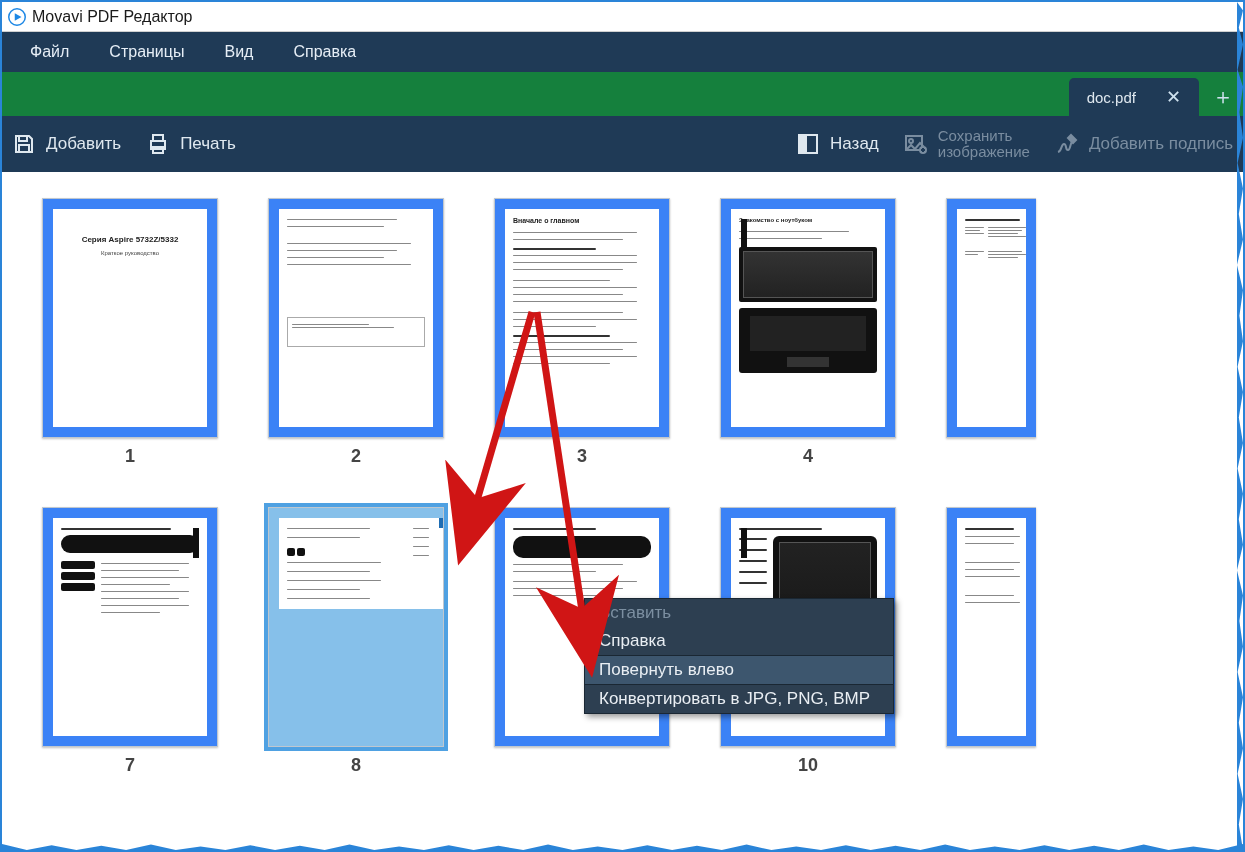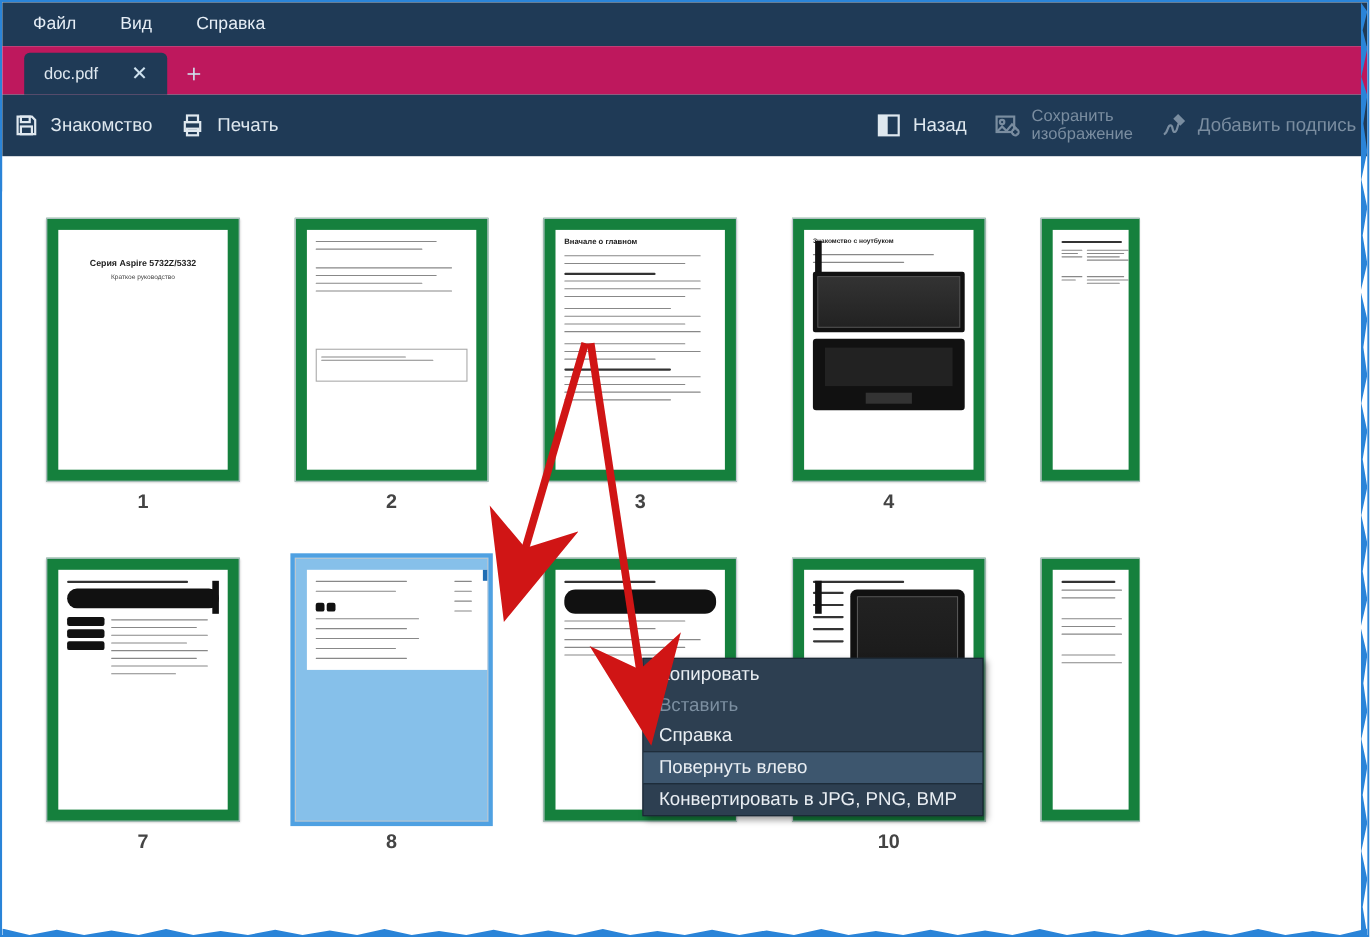--- a/index.html
+++ b/index.html
@@ -3,35 +3,35 @@
 <meta charset="utf-8">
 <style>
   * { margin: 0; padding: 0; box-sizing: border-box; font-family: "Segoe UI", Tahoma, sans-serif; }
   body { background: #f5f5f5; width: 1245px; height: 852px; overflow: hidden; position: relative; }
   .window { width: 1245px; height: 852px; border: 2px solid #2a84d8; background: #fff; overflow: hidden; position: relative; }
   .titlebar { height: 30px; display: flex; align-items: center; padding: 0 6px; background: #fff; border-bottom: 1px solid #d0d0d0; gap: 6px; }
   .app-icon { width: 18px; height: 18px; }
   .titlebar-text { font-size: 16px; color: #1a1a1a; }
   .menubar { height: 40px; background: #1f3a56; display: flex; align-items: center; padding: 0 8px; }
   .menu-item { color: #e6eef6; font-size: 16px; padding: 0 20px; height: 100%; display: flex; align-items: center; cursor: pointer; }
-  .tabbar { height: 44px; background: #be185d; display: flex; align-items: flex-end; padding-left: 20px; }
+  .tabbar { height: 44px; background: #15803d; display: flex; align-items: flex-end; padding-left: 8px; justify-content: flex-end; }
   .tab { background: #273747; color: #dfe8ef; height: 38px; display: flex; align-items: center; padding: 0 18px; border-top-left-radius: 5px; border-top-right-radius: 5px; font-size: 15px; margin-right: 4px; }
   .tab.active { background: #1f3a56; }
   .tab-close { margin-left: 30px; font-size: 18px; color: #cfe2ef; cursor: pointer; }
   .tab-add { width: 40px; height: 38px; display: flex; align-items: center; justify-content: center; color: #cfe2ef; font-size: 22px; cursor: pointer; }
   .toolbar { height: 56px; background: #1f3a56; display: flex; align-items: center; padding: 0 10px; gap: 25px; color: #dfe8ef; font-size: 17px; }
   .toolbtn { display: flex; align-items: center; gap: 10px; cursor: pointer; }
   .toolbtn.disabled { color: #7a8da0; }
   .toolbtn .ico { width: 24px; height: 24px; }
   .toolbtn.two-line .tlabels { display: flex; flex-direction: column; line-height: 1.05; font-size: 15px; }
   .tool-spacer { flex: 1; }
   .content { position: absolute; top: 172px; left: 0; right: 0; bottom: 0; background: #fff; overflow: hidden; }
   .thumb-grid { display: flex; flex-wrap: wrap; gap: 40px 50px; padding: 24px 40px; }
   .thumb-cell { display: flex; flex-direction: column; align-items: center; gap: 8px; }
-  .thumb { width: 176px; height: 240px; background: #15803d; border: 1px solid #bfc7cf; box-shadow: 0 1px 2px rgba(0,0,0,0.25); position: relative; overflow: hidden; }
+  .thumb { width: 176px; height: 240px; background: #3b82f6; border: 1px solid #bfc7cf; box-shadow: 0 1px 2px rgba(0,0,0,0.25); position: relative; overflow: hidden; }
   .thumb.selected { outline: 4px solid #4fa1e2; background: #86c0ea; }
   .thumb .inner { position: absolute; inset: 10px; background: #fff; }
   .thumb-label { font-size: 18px; color: #444; font-weight: 600; }
   .txtline { height: 2px; background: #333; margin: 2px 0; border-radius: 1px; }
   .txtline.thin { height: 1px; background: #888; }
   .txtline.w60 { width: 60%; }
   .txtline.w80 { width: 80%; }
   .txtline.w90 { width: 90%; }
   .txtline.w70 { width: 70%; }
   .heading { font-size: 8px; font-weight: 700; color: #222; margin-bottom: 6px; white-space: nowrap; }
@@ -47,43 +47,51 @@
   .arrow-svg { position: absolute; top: 300px; left: 410px; width: 280px; height: 400px; z-index: 60; pointer-events: none; }
   .ragged-edge { position: absolute; z-index: 100; background: #2a84d8; }
   .ragged-right { top: 0; right: 0; width: 6px; height: 100%; clip-path: polygon(0 0,100% 1%,30% 3%,100% 5%,10% 8%,100% 10%,40% 13%,100% 16%,10% 19%,100% 22%,30% 25%,100% 28%,0 31%,100% 34%,40% 37%,100% 40%,10% 43%,100% 46%,30% 49%,100% 52%,10% 55%,100% 58%,30% 61%,100% 64%,0 67%,100% 70%,40% 73%,100% 76%,10% 79%,100% 82%,30% 85%,100% 88%,10% 91%,100% 94%,30% 97%,100% 100%,0 100%); }
   .ragged-bottom { left: 0; bottom: 0; height: 6px; width: 100%; clip-path: polygon(0 0,2% 100%,4% 20%,6% 100%,8% 30%,10% 100%,12% 10%,14% 100%,16% 40%,18% 100%,20% 20%,22% 100%,24% 30%,26% 100%,28% 10%,30% 100%,32% 40%,34% 100%,36% 20%,38% 100%,40% 30%,42% 100%,44% 10%,46% 100%,48% 40%,50% 100%,52% 20%,54% 100%,56% 30%,58% 100%,60% 10%,62% 100%,64% 40%,66% 100%,68% 20%,70% 100%,72% 30%,74% 100%,76% 10%,78% 100%,80% 40%,82% 100%,84% 20%,86% 100%,88% 30%,90% 100%,92% 10%,94% 100%,96% 40%,98% 100%,100% 0,100% 100%,0 100%);}
 </style>
 </head>
 <body>
 
 <div class="window">
 
+  <div class="titlebar">
+    <svg class="app-icon" viewBox="0 0 24 24">
+        <circle cx="12" cy="12" r="11" fill="#fff" stroke="#1e88e5" stroke-width="2"></circle>
+        <polygon points="9,7 18,12 9,17" fill="#1e88e5"></polygon>
+      </svg>
+    <span class="titlebar-text">Movavi PDF Редактор</span>
+  </div>
 
   <div class="menubar">
     <div class="menu-item">Файл</div>
+    <div class="menu-item">Страницы</div>
     <div class="menu-item">Вид</div>
     <div class="menu-item">Справка</div>
   </div>
 
   <div class="tabbar">
     <div class="tab active">
       <span>doc.pdf</span>
       <span class="tab-close">✕</span>
     </div>
     <div class="tab-add">＋</div>
   </div>
 
   <div class="toolbar">
     <div class="toolbtn">
       <svg class="ico" viewBox="0 0 24 24" fill="none" stroke="#dfe8ef" stroke-width="2">
           <path d="M4 4h13l3 3v13H4z"></path>
           <rect x="7" y="4" width="8" height="5"></rect>
           <rect x="7" y="13" width="10" height="7"></rect>
         </svg>
-      <span>Знакомство</span>
+      <span>Добавить</span>
     </div>
     <div class="toolbtn">
       <svg class="ico" viewBox="0 0 24 24" fill="none" stroke="#dfe8ef" stroke-width="2">
           <rect x="5" y="9" width="14" height="8"></rect>
           <rect x="7" y="3" width="10" height="6"></rect>
           <rect x="7" y="15" width="10" height="6"></rect>
         </svg>
       <span>Печать</span>
     </div>
     <div class="tool-spacer"></div>
@@ -376,21 +384,20 @@
     <defs>
       <marker id="ah" markerWidth="16" markerHeight="16" refX="12" refY="6" orient="auto">
         <path d="M0,0 L14,6 L0,12 L4,6 Z" fill="#d01515"></path>
       </marker>
     </defs>
     <line x1="120" y1="10" x2="50" y2="250" stroke="#d01515" stroke-width="7" marker-end="url(#ah)"></line>
     <line x1="125" y1="10" x2="178" y2="362" stroke="#d01515" stroke-width="7" marker-end="url(#ah)"></line>
   </svg>
 
   <div class="context-menu">
-    <div class="ctx-item">Копировать</div>
     <div class="ctx-item disabled">Вставить</div>
     <div class="ctx-item">Справка</div>
     <div class="ctx-sep"></div>
     <div class="ctx-item highlight">Повернуть влево</div>
     <div class="ctx-sep"></div>
     <div class="ctx-item">Конвертировать в JPG, PNG, BMP</div>
   </div>
 
   <div class="ragged-edge ragged-right"></div>
   <div class="ragged-edge ragged-bottom"></div>

